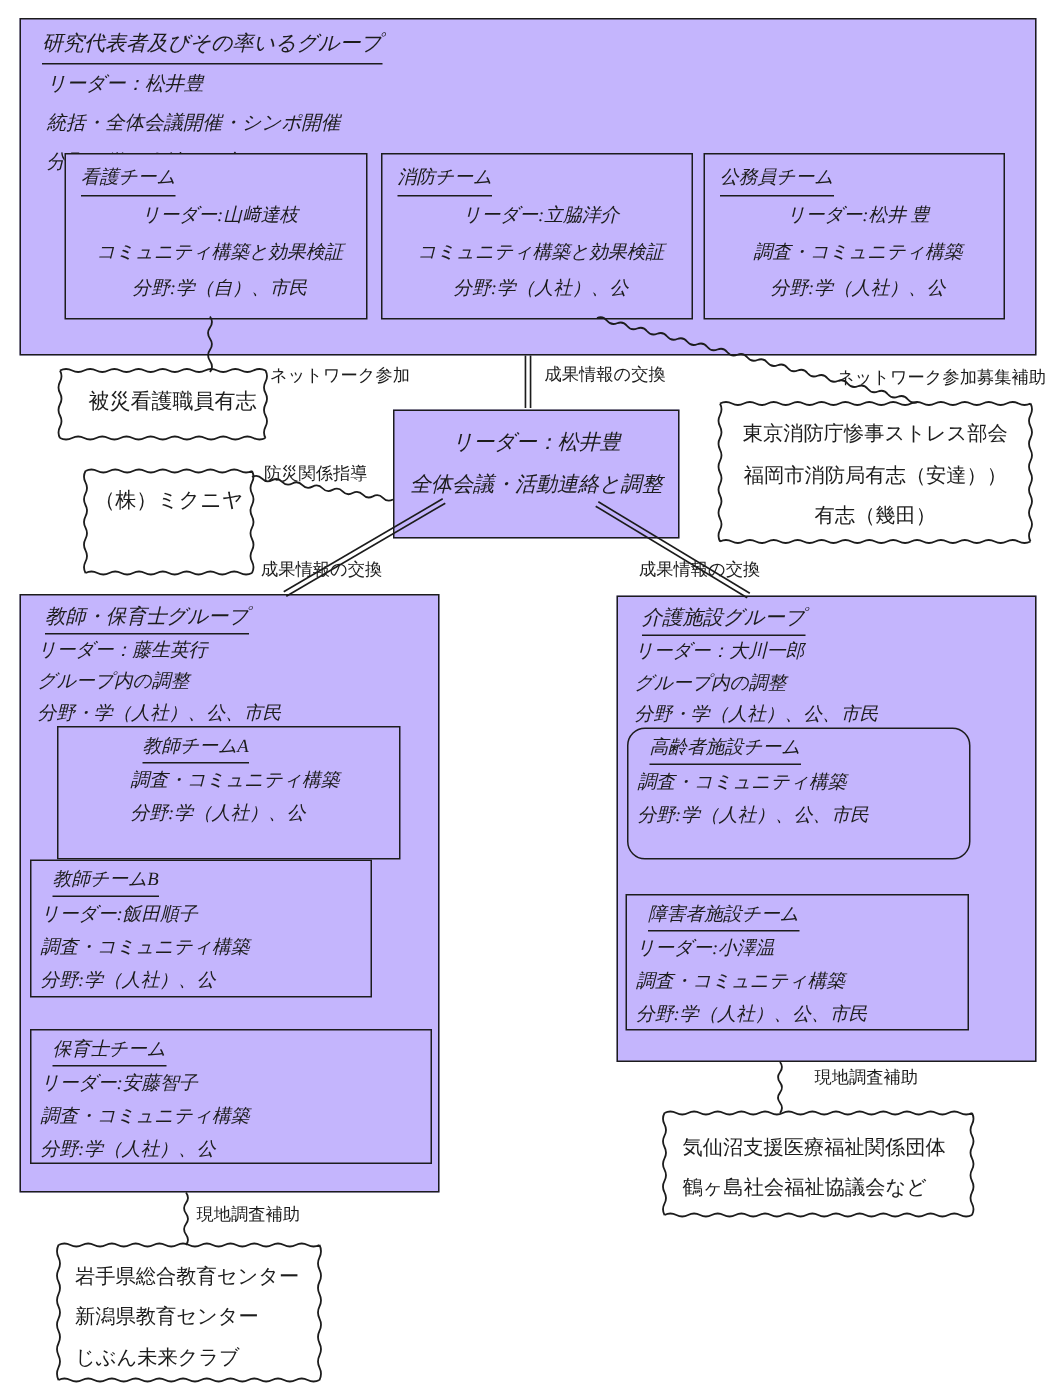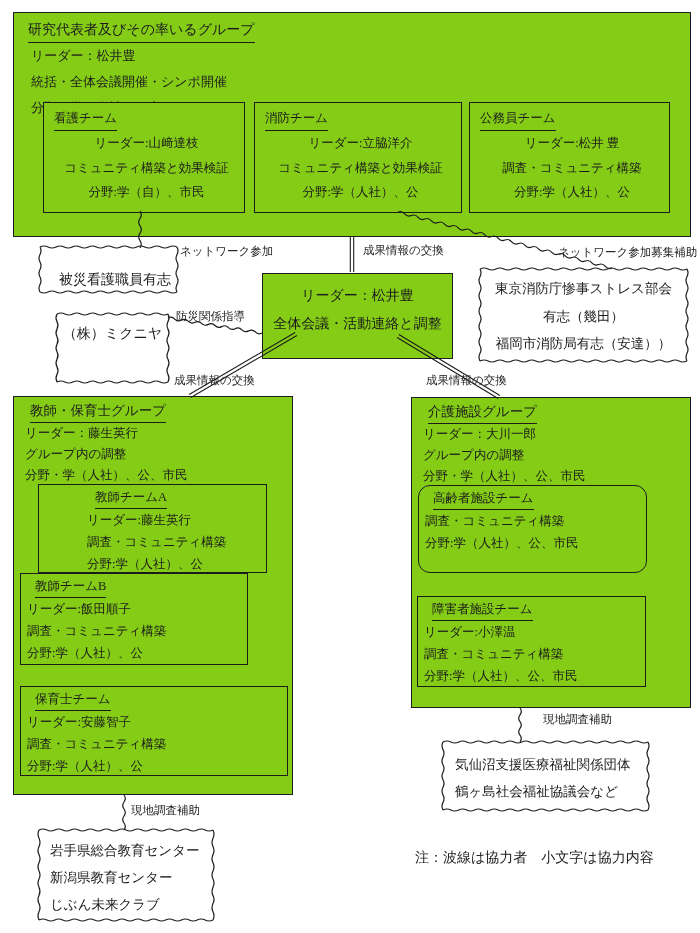--- a/index.html
+++ b/index.html
@@ -3,21 +3,21 @@
 <meta charset="utf-8">
 <style>
   * { margin:0; padding:0; box-sizing:border-box; }
   html,body { background:#ffffff; }
   body { width:700px; height:933px; }
   #canvas {
     position:relative; width:700px; height:933px; background:#fff;
     font-family:"Liberation Serif","DejaVu Serif",serif;
     color:#1c1c1c; overflow:hidden;
   }
-  .box { position:absolute; border:1.5px solid #1c1c1c; background:#84cc16; }
+  .box { position:absolute; border:1.5px solid #1c1c1c; background:#c4b5fd;font-style:italic; }
   .wavy-box { position:absolute; background:transparent; }
   .u { display:inline-block; border-bottom:1.2px solid #1c1c1c; padding-bottom:0px; white-space:nowrap; }
   .ln { white-space:nowrap; }
 
   
   #top-group { left:13px; top:12px; width:678px; height:225px; padding:5px 0 0 14px; }
   #top-group .gt { line-height:24px; font-size:14px; }
   #top-group > .ln { font-size:13px; line-height:26px; margin-left:3px; }
   .team { padding:4px 0 0 5px; font-size:12.5px; }
   .team .tt { line-height:23px; }
@@ -26,21 +26,21 @@
   #team-nurse { left:29px; top:89px; width:202px; height:111px; }
   #team-fire  { left:240px; top:89px; width:208px; height:111px; }
   #team-civil { left:455px; top:89px; width:201px; height:111px; }
 
   
   #center-box { left:262px; top:273px; width:191px; height:86px; padding-top:8px; text-align:center; }
   #center-box .ln { font-size:14px; line-height:28px; }
 
   
   .wavy-box .ln { font-size:14px; }
-  #collab-nurses { left:40px; top:247px; width:150px; height:45px; text-align:center; padding-top:12px;margin-top:12px; }
+  #collab-nurses { left:40px; top:247px; width:150px; height:45px; text-align:center; padding-top:12px; }
   #collab-mikuniya { left:57px; top:314px; width:111px; height:68px; text-align:center; padding-top:11px; font-size:13.5px; }
   #collab-tokyofire { left:480px; top:269px; width:207px; height:84px; text-align:center; padding-top:6px; }
   #collab-tokyofire .ln { font-size:13.5px; line-height:27.5px; }
   #collab-kesennuma { left:443px; top:742px; width:205px; height:68px; padding:9px 0 0 12px; }
   #collab-kesennuma .ln { font-size:13.5px; line-height:27px; }
   #collab-iwate { left:39px; top:830px; width:174px; height:90px; padding:7px 0 0 11px; }
   #collab-iwate .ln { font-size:13.5px; line-height:27px; }
 
   
   .group { padding:3px 0 0 11px; }
@@ -136,22 +136,22 @@
   <div class="wavy-box" id="collab-nurses">
     <div class="ln">被災看護職員有志</div>
   </div>
 
   <div class="wavy-box" id="collab-mikuniya">
     <div class="ln">（株）ミクニヤ</div>
   </div>
 
   <div class="wavy-box" id="collab-tokyofire">
     <div class="ln">東京消防庁惨事ストレス部会</div>
+    <div class="ln">福岡市消防局有志（安達））</div>
     <div class="ln">有志（幾田）</div>
-    <div class="ln">福岡市消防局有志（安達））</div>
   </div>
 
   <div class="wavy-box" id="collab-kesennuma">
     <div class="ln">気仙沼支援医療福祉関係団体</div>
     <div class="ln">鶴ヶ島社会福祉協議会など</div>
   </div>
 
   <div class="wavy-box" id="collab-iwate">
     <div class="ln">岩手県総合教育センター</div>
     <div class="ln">新潟県教育センター</div>
@@ -159,21 +159,20 @@
   </div>
 
   <div class="box group" id="left-group">
     <div class="gt"><span class="u">教師・保育士グループ</span></div>
     <div class="ln">リーダー：藤生英行</div>
     <div class="ln">グループ内の調整</div>
     <div class="ln">分野・学（人社）、公、市民</div>
 
     <div class="box team2" id="team-teacherA">
       <div class="tt"><span class="u">教師チームA</span></div>
-      <div class="ln">リーダー:藤生英行</div>
       <div class="ln">調査・コミュニティ構築</div>
       <div class="ln">分野:学（人社）、公</div>
     </div>
 
     <div class="box team2" id="team-teacherB">
       <div class="tt"><span class="u">教師チームB</span></div>
       <div class="ln">リーダー:飯田順子</div>
       <div class="ln">調査・コミュニティ構築</div>
       <div class="ln">分野:学（人社）、公</div>
     </div>
@@ -208,14 +207,13 @@
 
   <div class="edge-label" id="lbl-network">ネットワーク参加</div>
   <div class="edge-label" id="lbl-exchange-top">成果情報の交換</div>
   <div class="edge-label" id="lbl-recruit">ネットワーク参加募集補助</div>
   <div class="edge-label" id="lbl-guidance">防災関係指導</div>
   <div class="edge-label" id="lbl-exchange-left">成果情報の交換</div>
   <div class="edge-label" id="lbl-exchange-right">成果情報の交換</div>
   <div class="edge-label" id="lbl-survey-left">現地調査補助</div>
   <div class="edge-label" id="lbl-survey-right">現地調査補助</div>
 
-  <div id="note">注：波線は協力者　小文字は協力内容</div>
 </div>
 
 </body></html>

